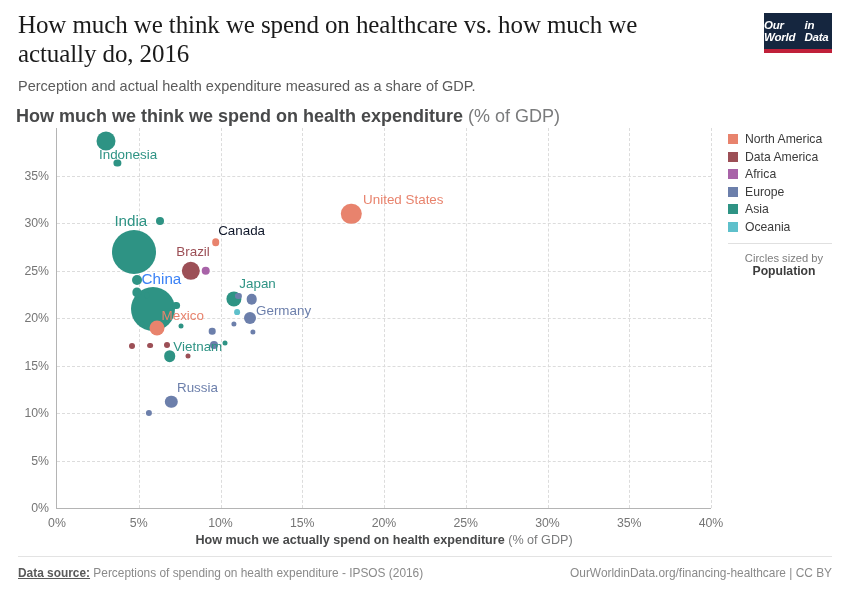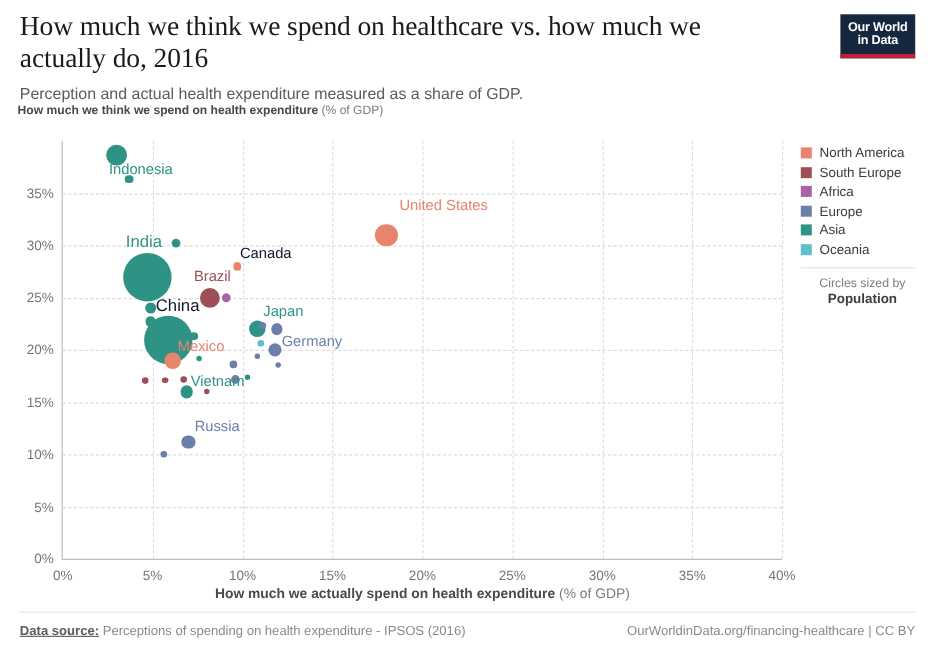--- a/index.html
+++ b/index.html
@@ -30,34 +30,35 @@
     margin: 9px 0 0 0;
     font-weight: 400;
   }
 
   
   #owid-logo {
     position:absolute; right:18px; top:13px;
     width: 68px; height: 40px;
     background: #15263f;
     border-bottom: 4px solid #c0203a;
-    display:flex; flex-direction:column;
+    display:flex; 
     align-items:center; justify-content:center;
     line-height: 1.08;
+    font-style: italic;
   }
   #owid-logo span {
     color:#ffffff; font-size:11.5px; font-weight:700;
     font-family:"Liberation Sans", sans-serif;
     letter-spacing:-0.2px;
   }
 
   
   #y-axis-title {
-    position:absolute; left:16px; top:95px;
-    font-size:11px; font-weight:700; color:#48494a;
+    position:absolute; left:16px; top:106px;
+    font-size:18px; font-weight:700; color:#48494a;
     white-space:nowrap;
   }
   #y-axis-title .unit { font-weight:400; color:#7a7b7c; }
 
   
   
   #plot {
     position:absolute;
     left:57px; top:128px;
     width:654px; height:380px;
@@ -254,45 +255,45 @@
       <div class="bubble" style="left: 109.545px; top: 216.6px; width: 6px; height: 6px; background: rgb(156, 79, 86);"></div>
       <div class="bubble" style="left: 75.21px; top: 217.55px; width: 6px; height: 6px; background: rgb(156, 79, 86);"></div>
       <div class="bubble" style="left: 93.195px; top: 217.55px; width: 5.8px; height: 5.8px; background: rgb(156, 79, 86);"></div>
       <div class="bubble" style="left: 130.8px; top: 228px; width: 5px; height: 5px; background: rgb(156, 79, 86);"></div>
       <div class="bubble" style="left: 114.45px; top: 273.6px; width: 12.4px; height: 12.4px; background: rgb(108, 127, 171);"></div>
       <div class="bubble" style="left: 91.56px; top: 285px; width: 6.2px; height: 6.2px; background: rgb(108, 127, 171);"></div>
     </div>
   <div id="labels">
       <div class="point-label" style="left: 71.05px; top: 26.3px; color: rgb(46, 147, 132);">Indonesia</div>
       <div class="point-label big" style="left: 73.845px; top: 91.5px; color: rgb(46, 147, 132);">India</div>
-      <div class="point-label big" style="left: 104.465px; top: 149.5px; color: #0f172a;">China</div>
+      <div class="point-label big" style="left: 104.465px; top: 149.5px; color: #3b82f6;">China</div>
       <div class="point-label" style="left: 125.735px; top: 186.5px; color: rgb(232, 131, 109);">Mexico</div>
       <div class="point-label" style="left: 136.07px; top: 122.5px; color: rgb(156, 79, 86);">Brazil</div>
       <div class="point-label" style="left: 184.595px; top: 102px; color: #0f172a;">Canada</div>
-      <div class="point-label" style="left: 346.3px; top: 58px; color: rgb(232, 131, 109);">United States</div>
+      <div class="point-label" style="left: 346.3px; top: 71px; color: rgb(232, 131, 109);">United States</div>
       <div class="point-label" style="left: 200.58px; top: 155px; color: rgb(46, 147, 132);">Japan</div>
       <div class="point-label" style="left: 226.565px; top: 182px; color: rgb(108, 127, 171);">Germany</div>
       <div class="point-label" style="left: 140.815px; top: 218px; color: rgb(46, 147, 132);">Vietnam</div>
       <div class="point-label" style="left: 140.45px; top: 258.6px; color: rgb(108, 127, 171);">Russia</div>
     </div>
 </div>
 
 <div id="x-axis-title">
   <span>How much we actually spend on health expenditure</span>
   <span class="unit">(% of GDP)</span>
 </div>
 
 <div id="legend">
     <div class="legend-item">
       <span class="legend-swatch" style="background: rgb(232, 131, 109);"></span>
       <span class="legend-label">North America</span>
     </div>
     <div class="legend-item">
       <span class="legend-swatch" style="background: rgb(156, 79, 86);"></span>
-      <span class="legend-label">South Europe</span>
+      <span class="legend-label">Data America</span>
     </div>
     <div class="legend-item">
       <span class="legend-swatch" style="background: rgb(168, 99, 168);"></span>
       <span class="legend-label">Africa</span>
     </div>
     <div class="legend-item">
       <span class="legend-swatch" style="background: rgb(108, 127, 171);"></span>
       <span class="legend-label">Europe</span>
     </div>
     <div class="legend-item">

